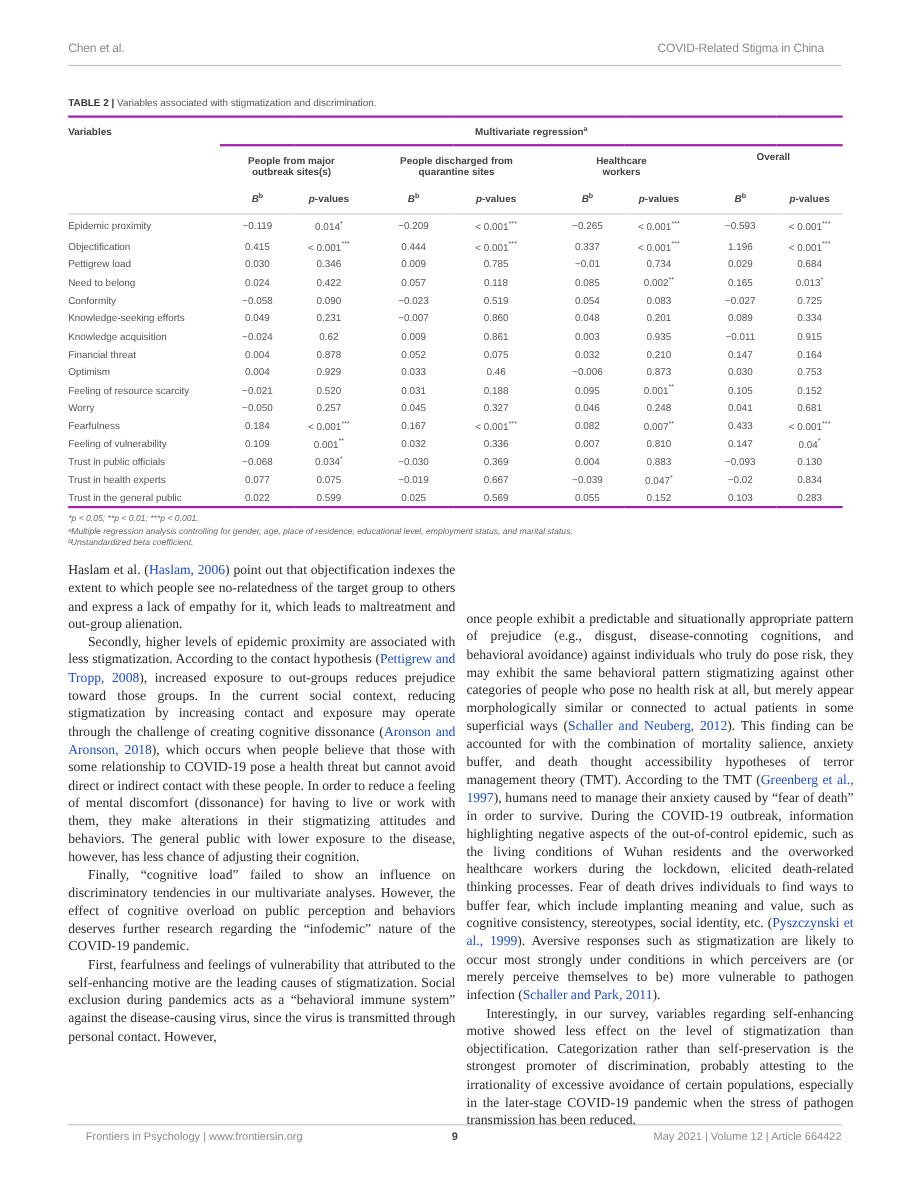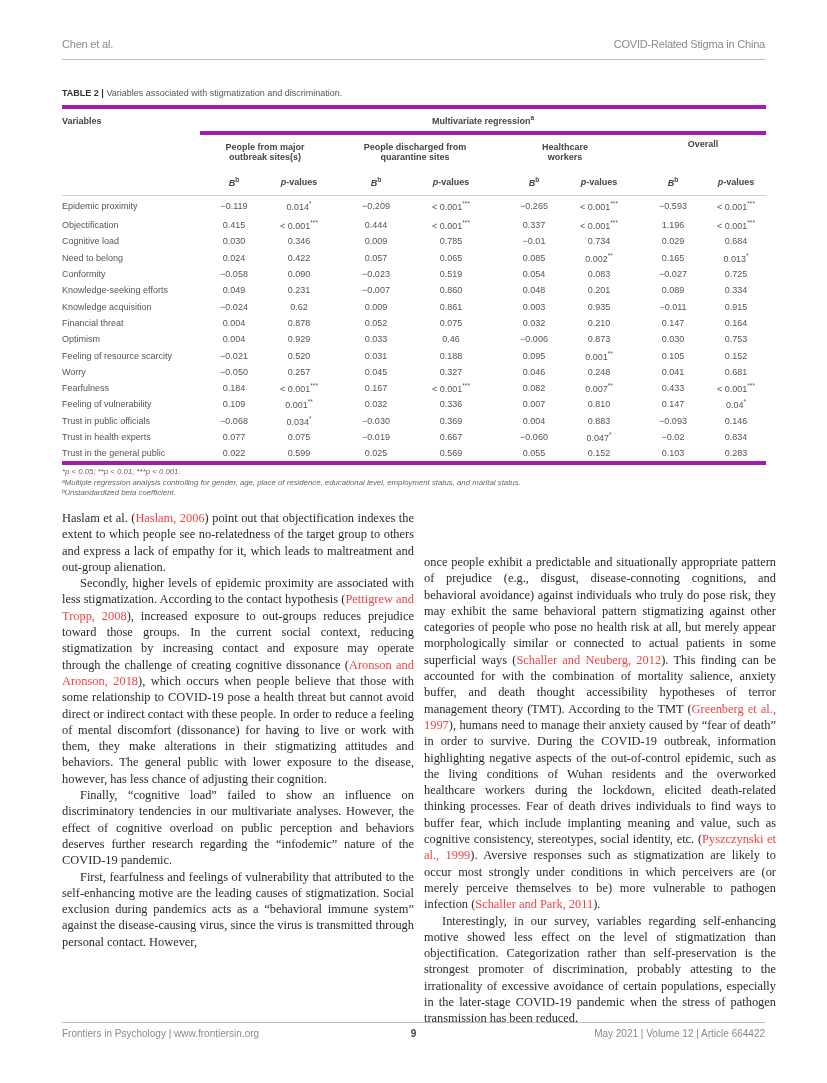--- a/index.html
+++ b/index.html
@@ -1,47 +1,47 @@
 <!DOCTYPE html>
 <html><head>
 <meta charset="utf-8">
 <style>
   html, body { margin:0; padding:0; background:#ffffff; }
   body { width:827px; height:1083px; position:relative; overflow:hidden; font-family:"Liberation Sans", sans-serif; color:#2b2b2b; }
   .running-head { position:absolute; top:38px; left:62px; right:62px; height:20px; font-size:11px; color:#8a8a8a; font-family:"Liberation Sans", sans-serif; letter-spacing:-0.2px; }
   .running-head .left { position:absolute; left:0; top:0; }
-  .running-head .right { position:absolute; right:0; top:0; }
+  .running-head .right { position:absolute; right:16px; top:0; }
   .head-rule { position:absolute; top:59px; left:62px; right:62px; border-top:1px solid #bdbdbd; }
 
   .table-caption { position:absolute; top:88px; left:62px; font-size:9px; color:#555; }
   .table-caption b { color:#333; font-weight:bold; }
 
   table.stats { position:absolute; top:105px; left:62px; width:704px; border-collapse:collapse; font-size:9px; color:#555; }
   table.stats th { font-weight:bold; color:#444; font-size:9px; }
-  .rule-top { border-top:4px solid #a21caf; }
+  .rule-top { border-top:2px solid #a21caf; }
   .rule-bottom { border-bottom:1px solid #cfcfcf; }
   td, th { padding:0; }
   .num { text-align:center; }
   .var { text-align:left; padding-left:0; }
   .sup { font-size:6.5px; vertical-align:super; }
   .star { font-size:6.5px; vertical-align:super; }
   tr.data td { height:16.3px; }
 
   .footnotes { position:absolute; top:467px; left:62px; font-size:7.8px; font-style:italic; color:#666; line-height:10.5px; }
 
   .col { position:absolute; top:510px; width:352px; font-family:"Liberation Serif", serif; font-size:12.4px; line-height:16.3px; color:#2a2a2a; text-align:justify; }
   .col.left { left:62px; }
   .col.right { left:424px;margin-top:44px; }
   .col p { margin:0; text-indent:18px; }
   .col p.noindent { text-indent:0; }
-  .cite { color:#ef4444; }
+  .cite { color:#1d4ed8; }
 
   .foot-rule { position:absolute; top:1022px; left:62px; right:62px; border-top:1px solid #bdbdbd; }
   .footer { position:absolute; top:1028px; left:62px; right:62px; height:16px; font-size:10px; color:#8a8a8a; }
-  .footer .left { position:absolute; left:0; }
+  .footer .left { position:absolute; left:16px; }
   .footer .center { position:absolute; left:0; right:0; text-align:center; color:#444; font-weight:bold; }
   .footer .right { position:absolute; right:0; }
 </style>
 </head>
 <body>
 
 <div class="running-head">
   <span class="left">Chen et al.</span>
   <span class="right">COVID-Related Stigma in China</span>
 </div>
@@ -120,40 +120,40 @@
         <td class="num">0.444</td>
         <td class="num">&lt; 0.001<span class="star">***</span></td>
         <td></td>
         <td class="num">0.337</td>
         <td class="num">&lt; 0.001<span class="star">***</span></td>
         <td></td>
         <td class="num">1.196</td>
         <td class="num">&lt; 0.001<span class="star">***</span></td>
       </tr>
       <tr class="data">
-        <td class="var">Cognitive load</td>
+        <td class="var">Pettigrew load</td>
         <td class="num">0.030</td>
         <td class="num">0.346</td>
         <td></td>
         <td class="num">0.009</td>
         <td class="num">0.785</td>
         <td></td>
         <td class="num">−0.01</td>
         <td class="num">0.734</td>
         <td></td>
         <td class="num">0.029</td>
         <td class="num">0.684</td>
       </tr>
       <tr class="data">
         <td class="var">Need to belong</td>
         <td class="num">0.024</td>
         <td class="num">0.422</td>
         <td></td>
         <td class="num">0.057</td>
-        <td class="num">0.065</td>
+        <td class="num">0.118</td>
         <td></td>
         <td class="num">0.085</td>
         <td class="num">0.002<span class="star">**</span></td>
         <td></td>
         <td class="num">0.165</td>
         <td class="num">0.013<span class="star">*</span></td>
       </tr>
       <tr class="data">
         <td class="var">Conformity</td>
         <td class="num">−0.058</td>
@@ -285,31 +285,31 @@
         <td class="num">−0.068</td>
         <td class="num">0.034<span class="star">*</span></td>
         <td></td>
         <td class="num">−0.030</td>
         <td class="num">0.369</td>
         <td></td>
         <td class="num">0.004</td>
         <td class="num">0.883</td>
         <td></td>
         <td class="num">−0.093</td>
-        <td class="num">0.146</td>
+        <td class="num">0.130</td>
       </tr>
       <tr class="data">
         <td class="var">Trust in health experts</td>
         <td class="num">0.077</td>
         <td class="num">0.075</td>
         <td></td>
         <td class="num">−0.019</td>
         <td class="num">0.667</td>
         <td></td>
-        <td class="num">−0.060</td>
+        <td class="num">−0.039</td>
         <td class="num">0.047<span class="star">*</span></td>
         <td></td>
         <td class="num">−0.02</td>
         <td class="num">0.834</td>
       </tr>
       <tr class="data">
         <td class="var">Trust in the general public</td>
         <td class="num">0.022</td>
         <td class="num">0.599</td>
         <td></td>

